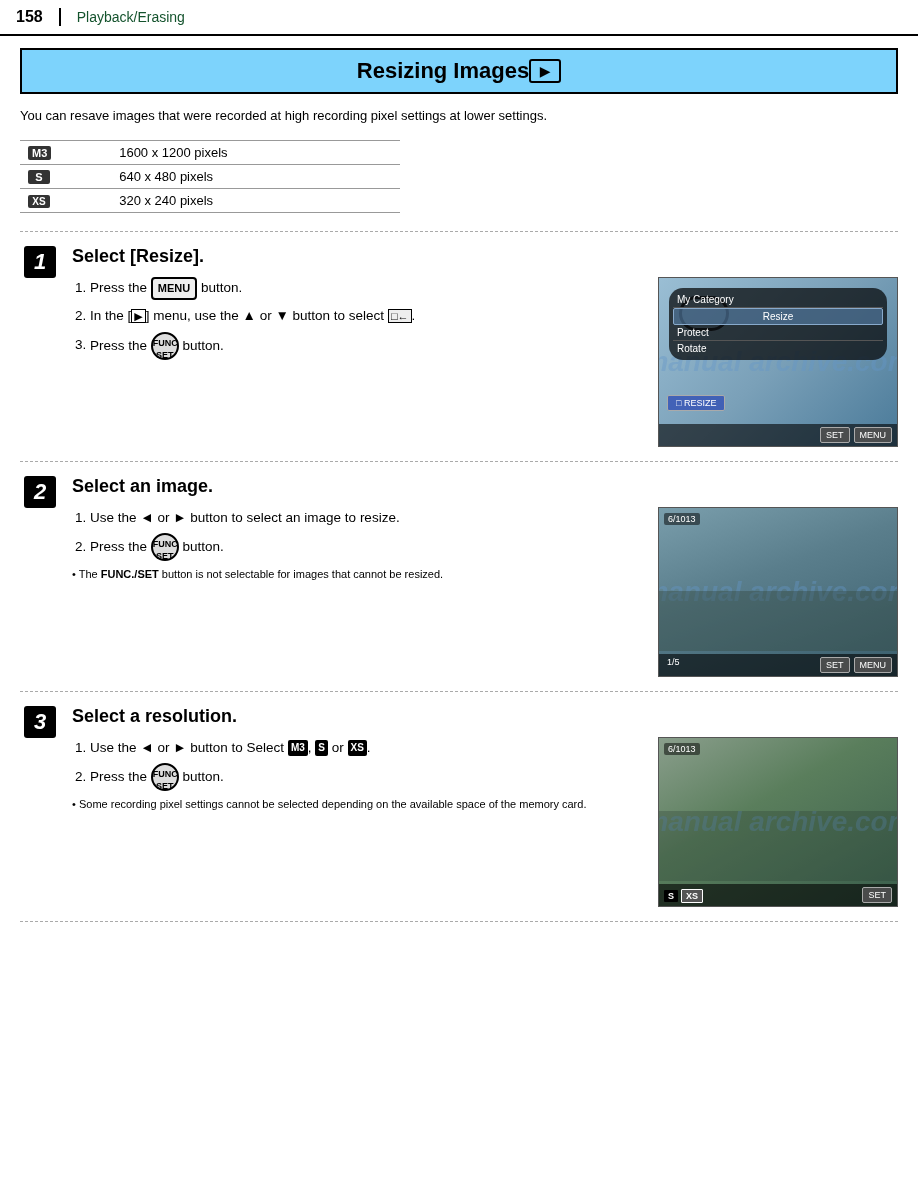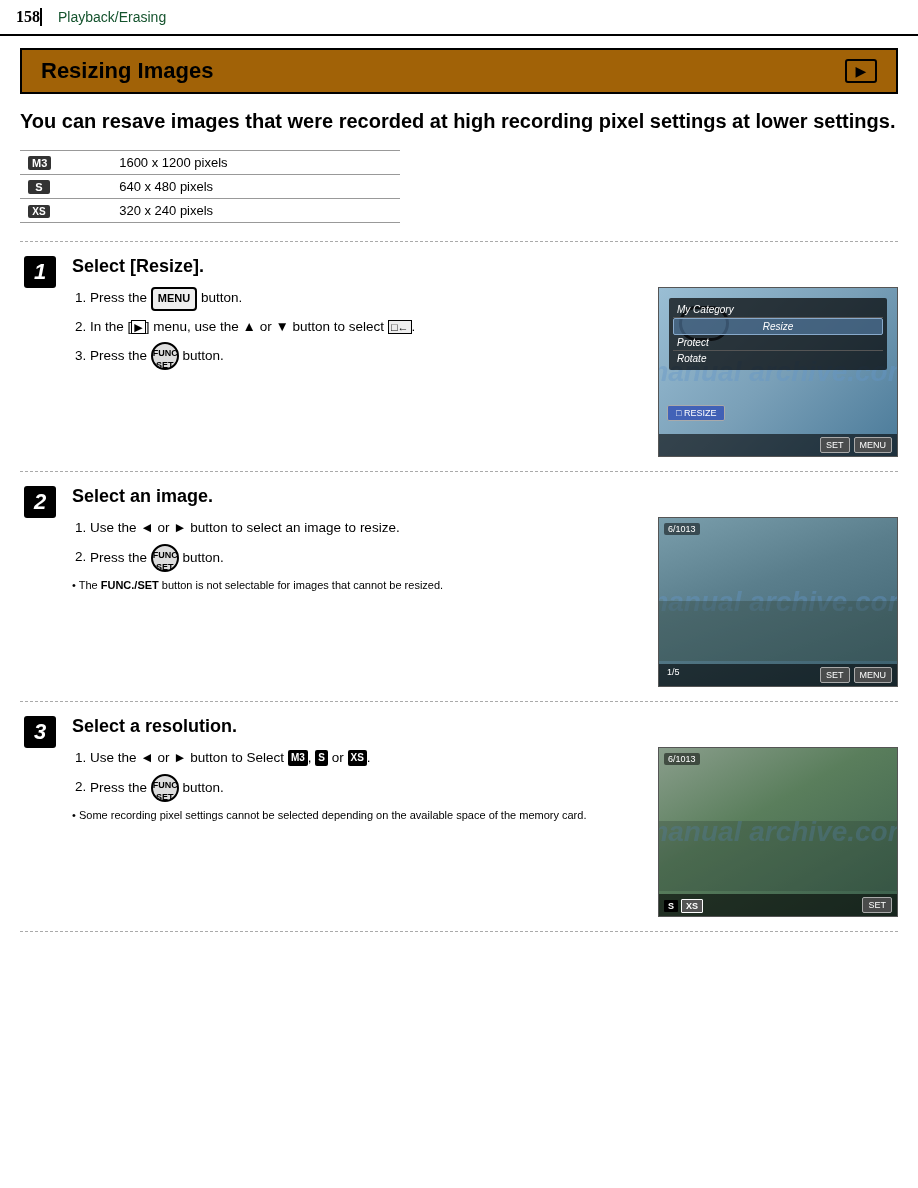--- a/index.html
+++ b/index.html
@@ -16,64 +16,63 @@
     .page-header {
       display: flex;
       align-items: center;
       padding: 8px 16px;
       border-bottom: 2px solid #000;
     }
     .page-number {
       font-size: 16px;
       font-weight: bold;
       margin-right: 16px;
+      padding-right: 16px;
       border-right: 2px solid #000;
-      font-family: Liberation Serif, serif;
     }
     .page-section-label {
       font-size: 14px;
       color: #14532d;
     }
 
     
     .main-content {
       padding: 12px 20px;
     }
 
     
     .title-bar {
       display: flex;
       align-items: center;
-      justify-content: space-between;
+      justify-content: center;
       border: 2px solid #000;
       padding: 8px 19px;
       margin-bottom: 12px;
-      background: #a16207;
+      background: #7dd3fc;
     }
     .title-text {
       font-size: 22px;
       font-weight: bold;
     }
     .playback-icon {
       width: 32px;
       height: 24px;
       border: 2px solid #000;
       border-radius: 3px;
       display: flex;
       align-items: center;
       justify-content: center;
       font-size: 14px;
     }
 
     
     .intro-text {
-      font-size: 20px;
+      font-size: 13px;
       margin-bottom: 14px;
       line-height: 1.5;
-      font-weight: bold;
     }
 
     
     .pixel-table {
       border-collapse: collapse;
       margin-bottom: 18px;
       width: 380px;
     }
     .pixel-table td {
       border-top: 1px solid #999;
@@ -213,22 +212,21 @@
 
     .menu-overlay {
       position: absolute;
       top: 10px;
       left: 10px;
       right: 10px;
       background: rgba(0,0,0,0.7);
       color: #fff;
       font-size: 10px;
       padding: 4px;
-      border-radius: 2px;
-      font-style: italic;
+      border-radius: 14px;
     }
     .menu-overlay-item {
       padding: 2px 4px;
       border-bottom: 1px solid #555;
       font-size: 10px;
     }
     .menu-overlay-item.selected {
       background: rgba(100,150,200,0.5);
       border: 1px solid #88aacc;
       border-radius: 2px;

